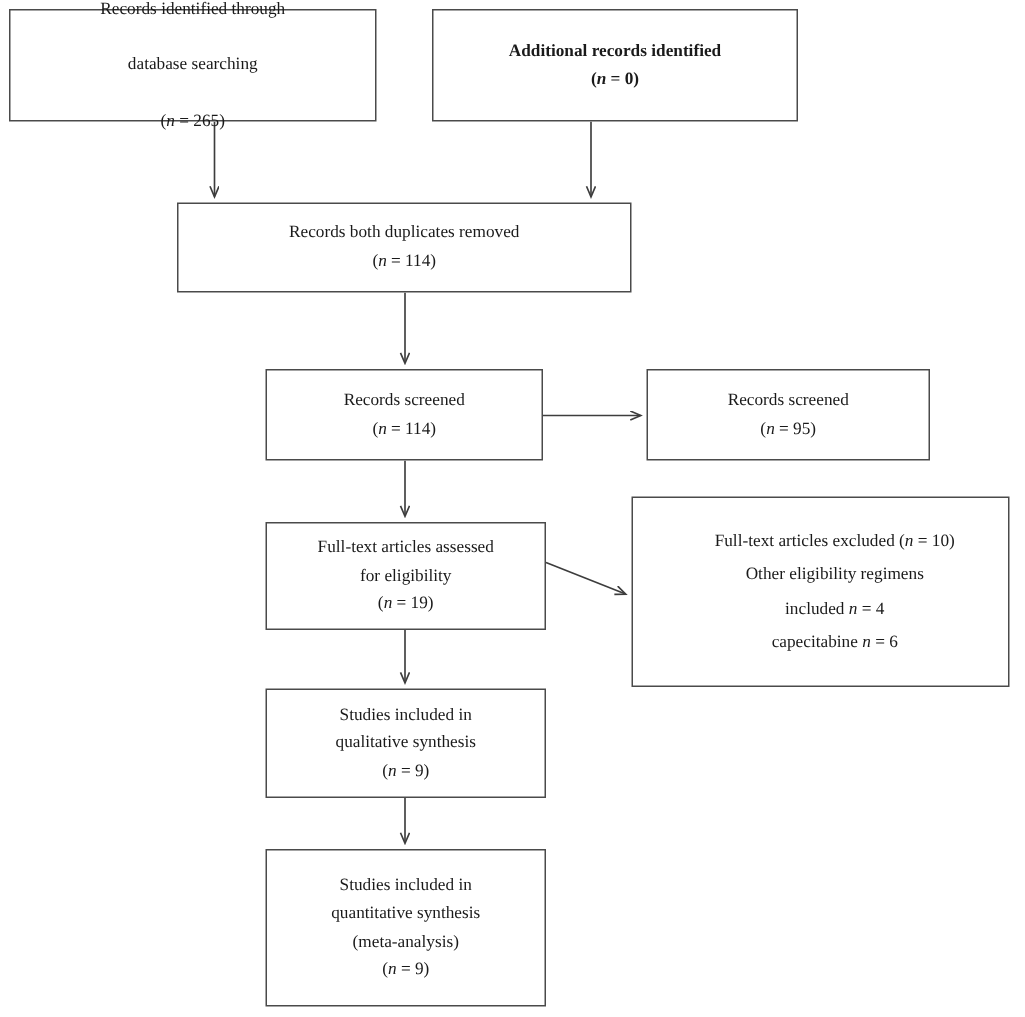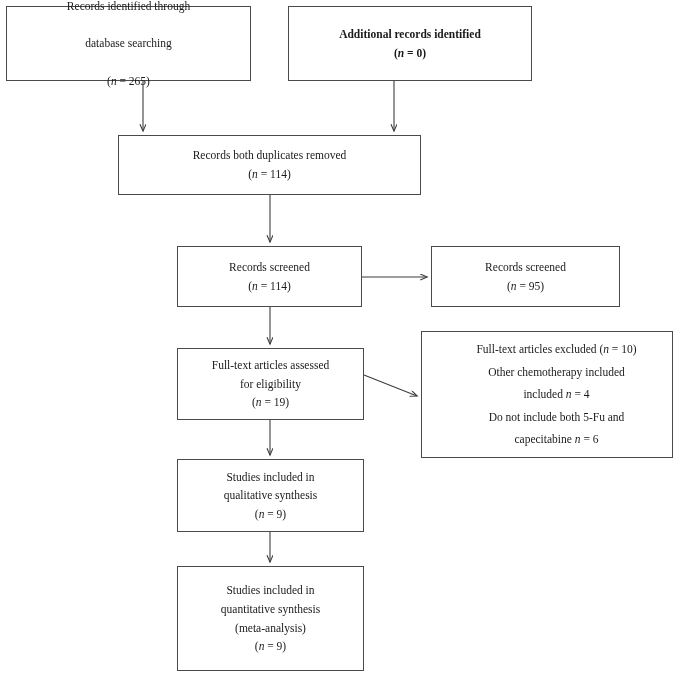--- a/index.html
+++ b/index.html
@@ -105,23 +105,22 @@
       <span class="ln">Records screened</span>
       <span class="ln">(<em class="nit">n</em> = 95)</span>
     </div>
   <div class="node" style="left: 177px; top: 348px; width: 187px; height: 72px; border-color: rgb(74, 74, 74);">
       <span class="ln">Full-text articles assessed</span>
       <span class="ln">for eligibility</span>
       <span class="ln">(<em class="nit">n</em> = 19)</span>
     </div>
   <div class="node wide-ex" style="left: 421px; top: 331px; width: 252px; height: 127px; border-color: rgb(74, 74, 74);">
       <span class="ln">Full-text articles excluded (<em class="nit">n</em> = 10)</span>
-      <span class="ln">Other chemotherapy included</span>
+      <span class="ln">Other eligibility regimens</span>
       <span class="ln">included <em class="nit">n</em> = 4</span>
-      <span class="ln">Do not include both 5-Fu and</span>
       <span class="ln">capecitabine <em class="nit">n</em> = 6</span>
     </div>
   <div class="node" style="left: 177px; top: 459px; width: 187px; height: 73px; border-color: rgb(74, 74, 74);">
       <span class="ln">Studies included in</span>
       <span class="ln">qualitative synthesis</span>
       <span class="ln">(<em class="nit">n</em> = 9)</span>
     </div>
   <div class="node" style="left: 177px; top: 566px; width: 187px; height: 105px; border-color: rgb(74, 74, 74);">
       <span class="ln">Studies included in</span>
       <span class="ln">quantitative synthesis</span>

